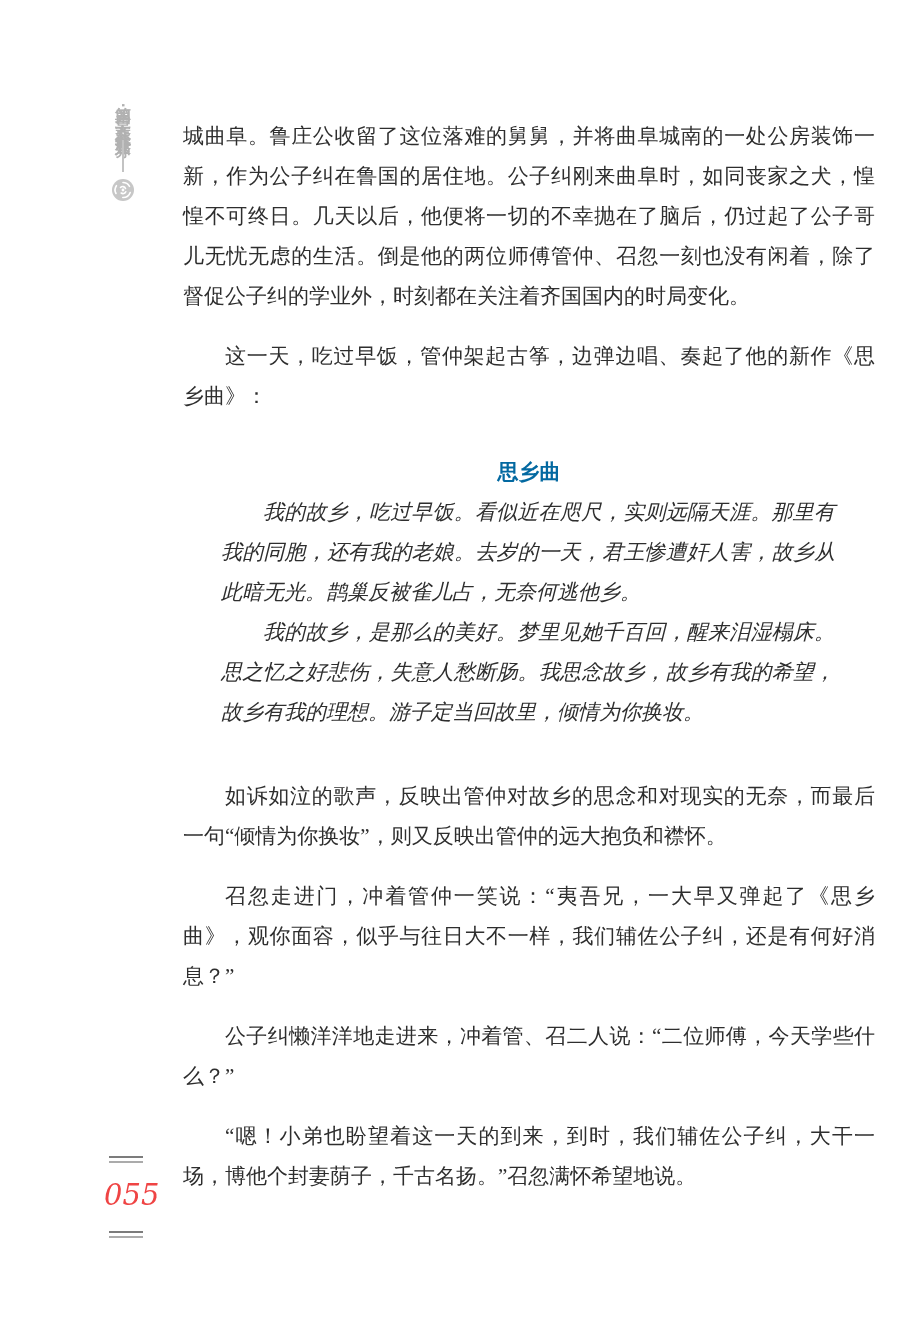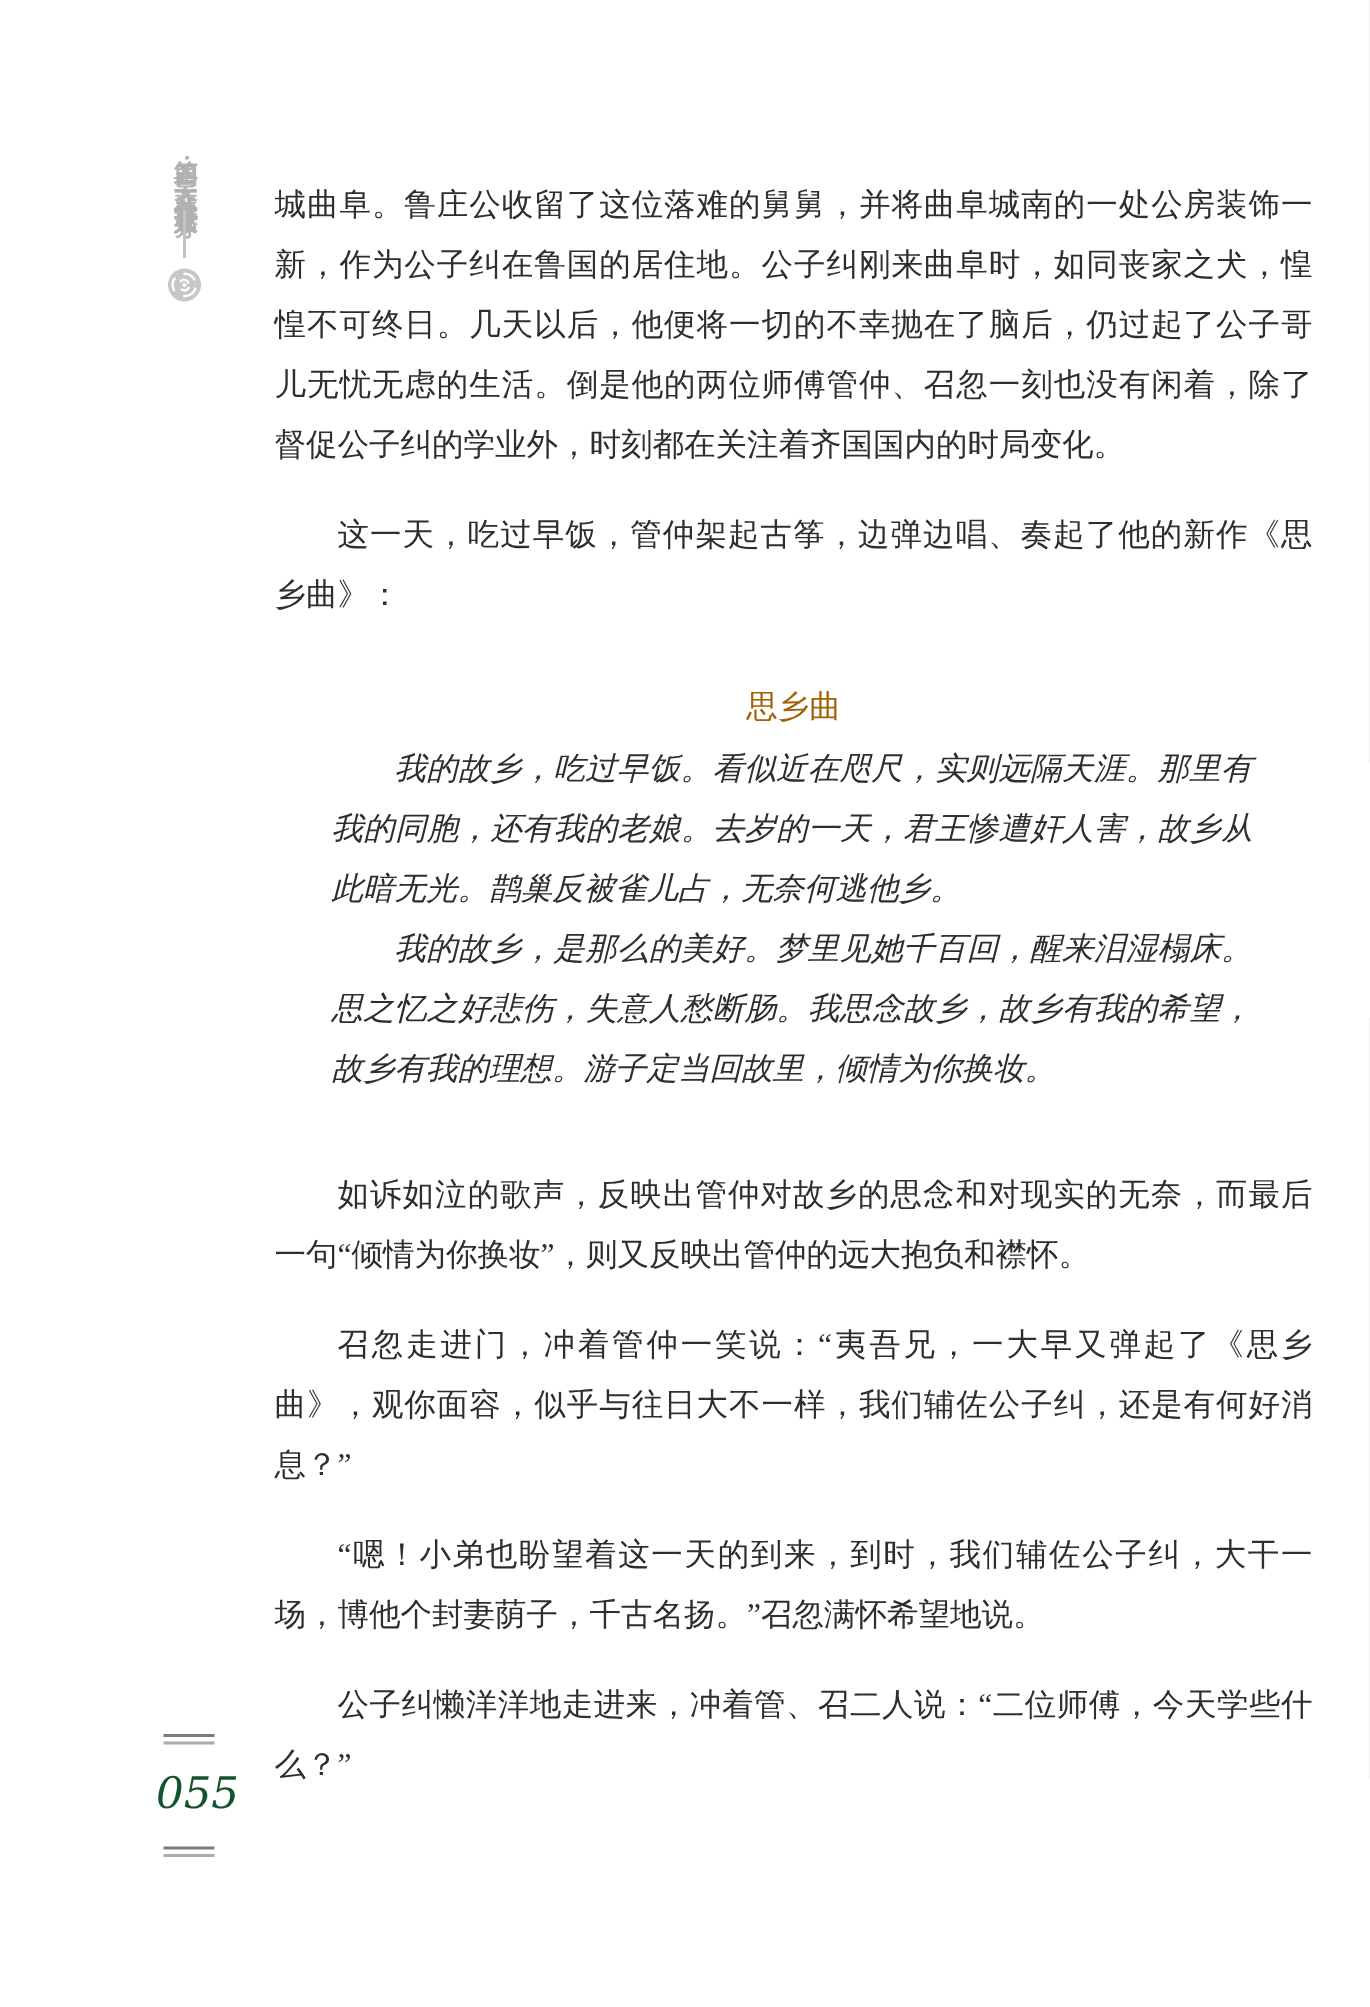--- a/index.html
+++ b/index.html
@@ -41,43 +41,43 @@
     width:34px; height:7px; box-sizing:border-box;
     border-top:2px solid #7c7c7c;
     border-bottom:2px solid #ababab;
     margin-left:5px;
   }
   .num {
     font-family:"DejaVu Serif", serif;
     font-style:italic;
     font-size:29px;
     line-height:32px;
-    color:#14532d;
+    color:#ef4444;
     margin:16px 0 20px 0;
   }
 
   
   .content {
     position:absolute; left:183px; top:96px; width:692px;
     font-size:21px; line-height:40px;
     color:#2e2e2e;
     text-align:justify;
   }
   .content p { margin:0; }
   p.body { text-indent:2em;margin-top:20px; }
   p.body.first { text-indent:0; }
 
   .poem-title {
     margin:36px 0 0 0;
     text-align:center;
     font-family:"Liberation Sans", sans-serif;
-    font-weight:normal;
+    font-weight:bold;
     font-size:21px;
     line-height:40px;
-    color:#a16207;
+    color:#0369a1;
   }
   .poem {
     margin:0 40px 44px 38px;
     font-style:italic;
   }
   .poem p { text-indent:2em; }
 </style>
 </head>
 <body>
 
@@ -110,17 +110,17 @@
     <p class="body">这一天，吃过早饭，管仲架起古筝，边弹边唱、奏起了他的新作《思乡曲》：</p>
 
     <h3 class="poem-title">思乡曲</h3>
     <div class="poem">
       <p>我的故乡，吃过早饭。看似近在咫尺，实则远隔天涯。那里有我的同胞，还有我的老娘。去岁的一天，君王惨遭奸人害，故乡从此暗无光。鹊巢反被雀儿占，无奈何逃他乡。</p>
       <p>我的故乡，是那么的美好。梦里见她千百回，醒来泪湿榻床。思之忆之好悲伤，失意人愁断肠。我思念故乡，故乡有我的希望，故乡有我的理想。游子定当回故里，倾情为你换妆。</p>
     </div>
 
     <p class="body">如诉如泣的歌声，反映出管仲对故乡的思念和对现实的无奈，而最后一句“倾情为你换妆”，则又反映出管仲的远大抱负和襟怀。</p>
     <p class="body">召忽走进门，冲着管仲一笑说：“夷吾兄，一大早又弹起了《思乡曲》，观你面容，似乎与往日大不一样，我们辅佐公子纠，还是有何好消息？”</p>
+    <p class="body">公子纠懒洋洋地走进来，冲着管、召二人说：“二位师傅，今天学些什么？”</p>
     <p class="body">“嗯！小弟也盼望着这一天的到来，到时，我们辅佐公子纠，大干一场，博他个封妻荫子，千古名扬。”召忽满怀希望地说。</p>
-    <p class="body">公子纠懒洋洋地走进来，冲着管、召二人说：“二位师傅，今天学些什么？”</p>
   </main>
 
 </div>
 
 </body></html>

